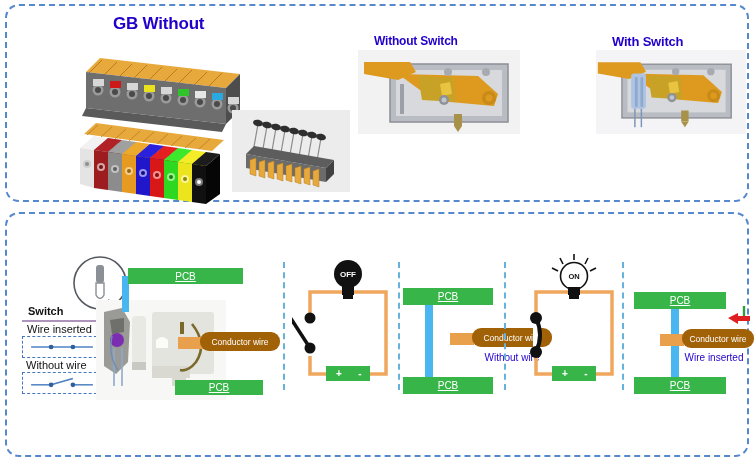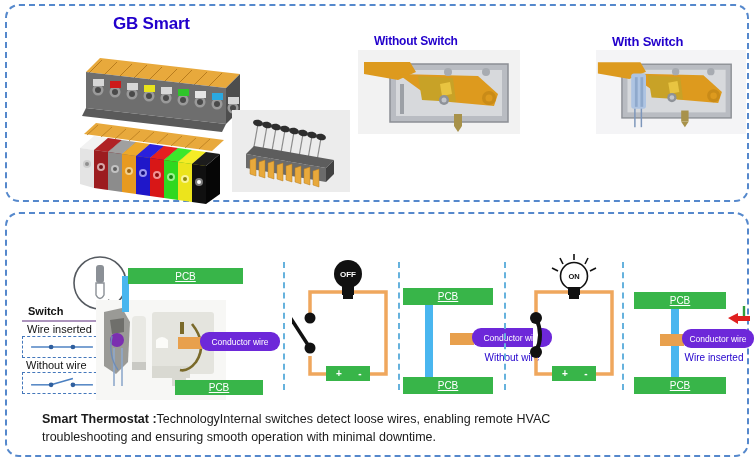--- a/index.html
+++ b/index.html
@@ -59,21 +59,21 @@
   #sw-box-1 { left:22px; top:336px; }
   #sw-box-2 { left:22px; top:372px; }
 
   .pcb {
     position:absolute; background:#38b549; color:#ffffff;
     font-size:10px; display:flex; align-items:center; justify-content:center;
     font-family:"Liberation Sans", sans-serif;
     text-decoration:underline;
   }
   .cond-wire {
-    position:absolute; background:#6d28d9; color:#ffffff;
+    position:absolute; background:#a16207; color:#ffffff;
     font-size:8.5px; border-radius:9px;
     display:flex; align-items:center; justify-content:center;
     white-space:nowrap;
   }
   .cond-stub { position:absolute; background:#e8a04d; }
   .blue-trace { position:absolute; background:#49b6ef; }
   .note-blue {
     position:absolute; color:#2200cc; font-size:10px; white-space:nowrap;
     text-align:center;
   }
@@ -87,21 +87,21 @@
   }
   .desc b { font-weight:bold; }
 </style>
 </head>
 <body>
 
 <div id="root">
 
   <div class="panel" id="panel-top"></div>
 
-  <div class="heading" id="title-gb">GB Smart</div>
+  <div class="heading" id="title-gb">GB Without</div>
   <div class="heading" id="title-without">Without Switch</div>
   <div class="heading" id="title-with">With Switch</div>
 
   <svg id="block-iso" viewBox="0 0 178 95">
 
     <g>
       <polygon points="14,22 28,8 168,24 154,38" fill="#e8a93c"></polygon>
       <g stroke="#b87c1e" stroke-width="1">
         <line x1="30" y1="10" x2="17" y2="23"></line>
         <line x1="45" y1="12" x2="32" y2="25"></line>
@@ -446,17 +446,14 @@
   <div class="pcb" style="left:634px;top:377px;width:92px;height:17px;">PCB</div>
   <div class="cond-stub" style="left:660px;top:334px;width:24px;height:12px;"></div>
   <div class="cond-wire" style="left:682px;top:329px;width:72px;height:19px;">Conductor wire</div>
   <div class="note-blue" style="left:674px;top:352px;width:80px;">Wire inserted</div>
 
   <svg style="position:absolute;left:726px;top:304px;width:26px;height:26px;" viewBox="0 0 26 26">
     <line x1="18" y1="2" x2="18" y2="13" stroke="#2f9e3e" stroke-width="2.4"></line>
     <polygon points="2,14 12,9 12,12 24,12 24,17 12,17 12,20" fill="#e02020"></polygon>
   </svg>
 
-  <div class="desc">
-    <b>Smart Thermostat :</b><span>TechnologyInternal switches detect loose wires, enabling remote HVAC troubleshooting and ensuring smooth operation with minimal downtime.</span>
-  </div>
 
 </div>
 
 </body></html>

